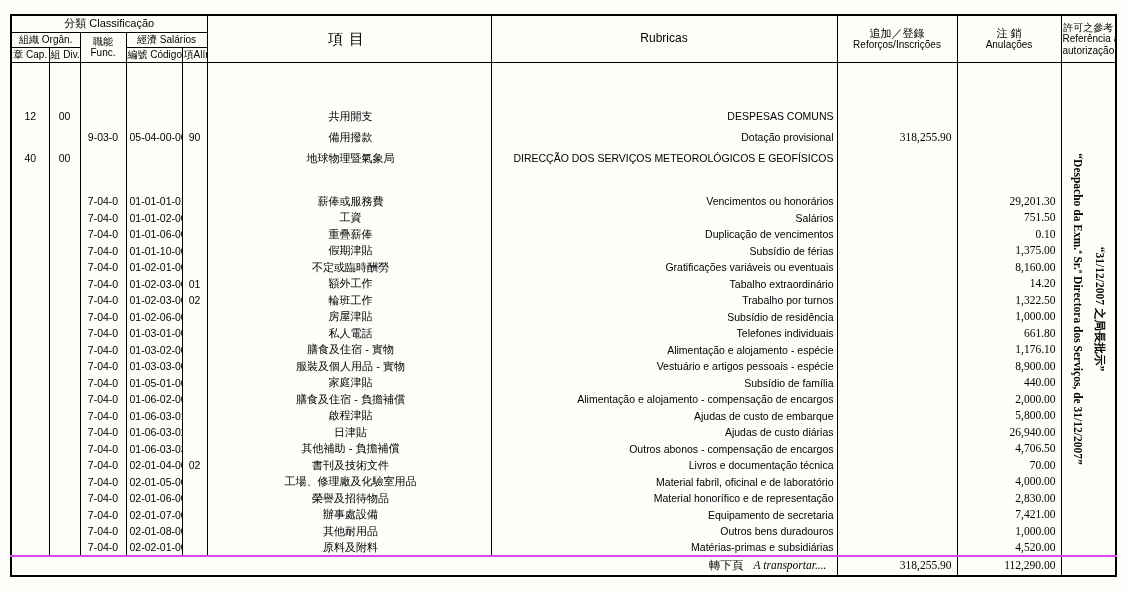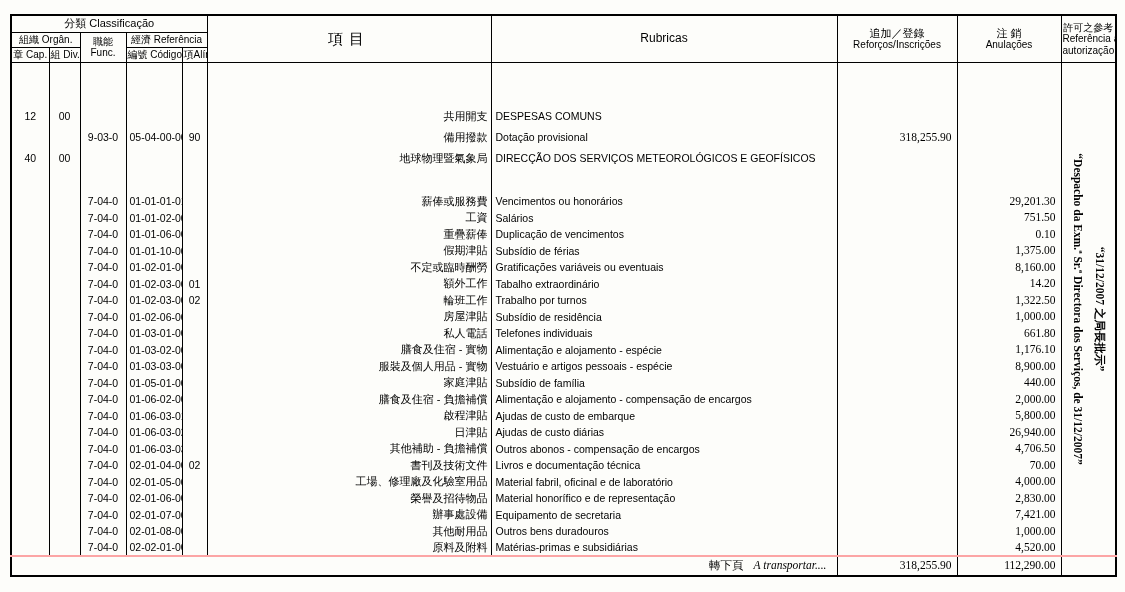--- a/index.html
+++ b/index.html
@@ -51,42 +51,42 @@
   .th-item { font-size: 15px; letter-spacing: 6px; }
   .th-rub  { font-size: 12px; text-align: center; }
   .th-small { font-size: 10px; }
 
   tbody td {
     border-left: 1px solid #000;
     border-right: 1px solid #000;
     vertical-align: middle;
   }
   .c-cap, .c-div, .c-func, .c-cod, .c-alin { text-align: center; font-size: 10.5px; }
-  .c-item { text-align: right; padding-left: 6px; }
-  .c-rub  { text-align: left; padding-left: 4px; font-size: 10.5px; }
+  .c-item { text-align: center; padding-left: 6px; }
+  .c-rub  { text-align: right; padding-left: 4px; font-size: 10.5px; }
   .c-ref, .c-anu {
     text-align: right; padding-right: 5px;
     font-family: "Liberation Serif", serif;
     font-size: 11.5px;
   }
   .c-auth { position: relative; border-left: 1px solid #000; }
   .auth-rot {
     position: absolute; top: 50%; left: 50%;
     transform: translate(-50%, -50%) rotate(90deg);
     transform-origin: center center;
     white-space: nowrap;
     text-align: center;
     font-family: "Liberation Serif", serif;
     font-weight: bold;
     font-size: 11.5px;
     line-height: 1.9;
   }
 
   tfoot tr { height: 20px; }
-  tfoot td { border-top: 2px solid #fca5a5; vertical-align: middle; }
+  tfoot td { border-top: 2px solid #d946ef; vertical-align: middle; }
   .f-label { text-align: right; padding-right: 10px; font-size: 11.5px; }
   .f-pt { font-style: italic; font-family: "Liberation Serif", serif; margin-left: 10px; }
   .f-amt {
     text-align: right; padding-right: 5px;
     font-family: "Liberation Serif", serif; font-size: 11.5px;
     border-left: 1px solid #000; border-right: 1px solid #000;
   }
 </style>
 </head>
 <body>
@@ -124,21 +124,21 @@
           <div>Referência à</div>
           <div>autorização</div>
         </th>
       </tr>
       <tr class="h2">
         <th colspan="2" class="th-small">組織 Orgân.</th>
         <th rowspan="2" class="th-small">
           <div>職能</div>
           <div>Func.</div>
         </th>
-        <th colspan="2" class="th-small">經濟 Referência</th>
+        <th colspan="2" class="th-small">經濟 Salários</th>
       </tr>
       <tr class="h3">
         <th class="th-small">章 Cap.</th>
         <th class="th-small">組 Div.</th>
         <th class="th-small">編號 Código</th>
         <th class="th-small">項Alín.</th>
       </tr>
     </thead>
 
     <tbody id="table-body">

